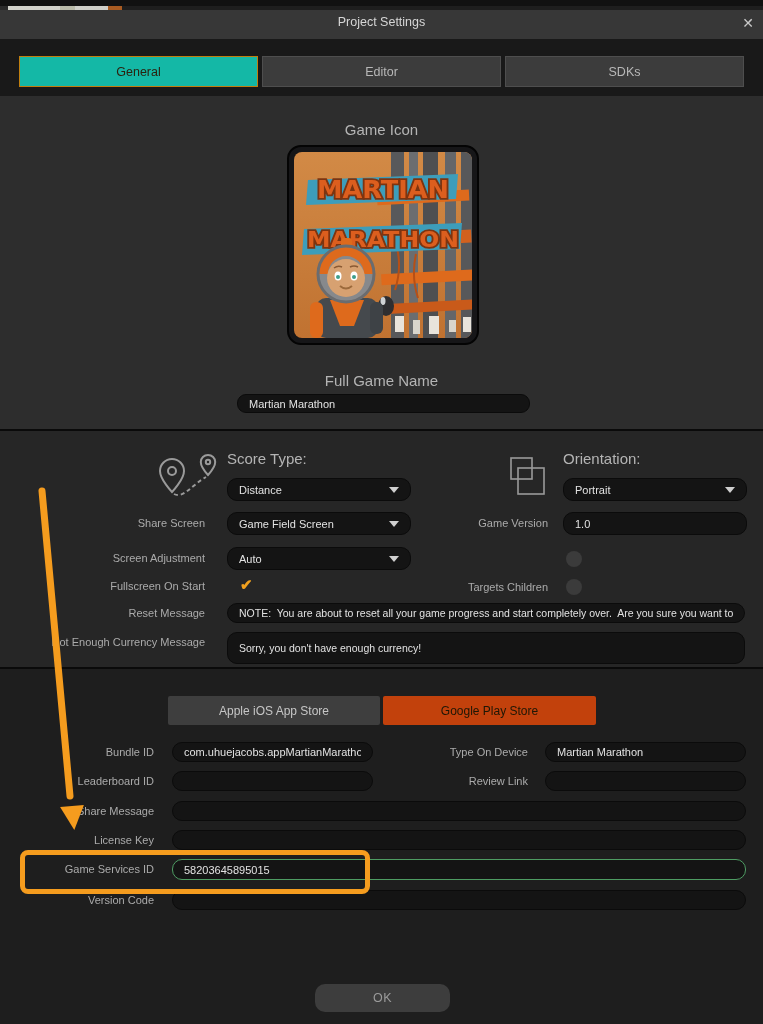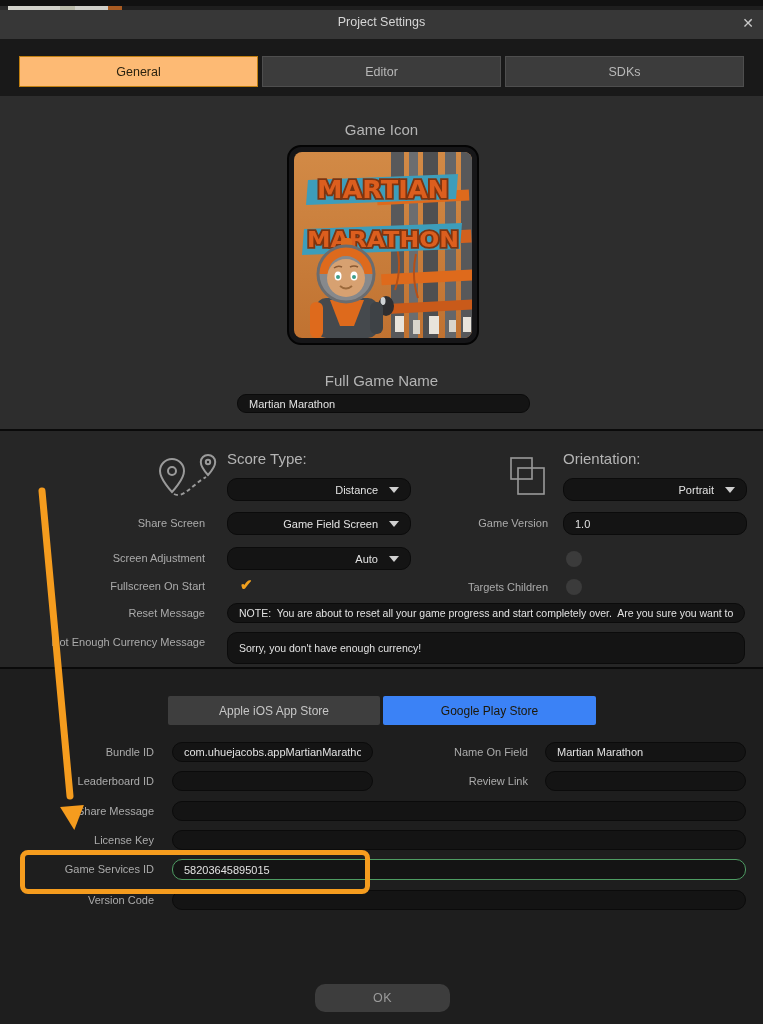--- a/index.html
+++ b/index.html
@@ -17,53 +17,53 @@
   
   #titlebar { top:0; left:0; width:763px; height:33px; background:#373737; }
   #title { top:9px; left:0; width:763px; text-align:center; color:#d6d6d6; font-size:12.5px; }
   #close { top:7px; left:738px; width:20px; height:20px; color:#c9c9c9; font-size:14px;
            text-align:center; line-height:20px; cursor:pointer; }
 
   
   #tabstrip { top:33px; left:0; width:763px; height:57px; background:#191919; }
   .tab { top:50px; height:31px; font-size:12.5px; display:flex; align-items:center;
          justify-content:center; cursor:pointer; }
-  .tab.active { background:#fdba74; color:#2b2310; border:1px solid #c07f10; }
+  .tab.active { background:#14b8a6; color:#2b2310; border:1px solid #c07f10; }
   .tab.inactive { background:#3c3c3c; color:#b8b8b8; border:1px solid #4e4e4e; }
 
   
   #sec-top { top:90px; left:0; width:763px; height:333px; background:#2d2d2d; }
   .divider { left:0; width:763px; height:2px; background:#0a0a0a; }
   #sec-mid { top:425px; left:0; width:763px; height:236px; background:#262626; }
   #sec-bot { top:663px; left:0; width:763px; height:361px; background:#1e1e1e; }
 
   .label { color:#ababab; font-size:11px; line-height:20px; white-space:nowrap; }
   .label.r { text-align:right; }
   .hdr { color:#b4b4b4; font-size:15px; }
 
   .input, .dropdown {
     background:#141414; border:1px solid #0b0b0b; border-radius:10px;
     color:#e2e2e2; font-size:11px; font-family:"Liberation Sans", sans-serif;
     padding:0 11px; outline:none;
   }
-  .dropdown { display:flex; align-items:center; justify-content:flex-end; cursor:pointer;gap:11px; }
+  .dropdown { display:flex; align-items:center; justify-content:space-between; cursor:pointer;gap:11px; }
   .caret { width:0; height:0; border-left:5px solid transparent; border-right:5px solid transparent;
            border-top:6px solid #cfcfcf; }
 
   .toggle { width:16px; height:16px; border-radius:50%; background:#3b3b3b; cursor:pointer; }
 
   
   #icon-frame { top:139px; left:287px; width:192px; height:200px; background:#161618;
                 border:2px solid #040404; border-radius:14px; }
   #icon-art { top:146px; left:294px; width:178px; height:186px; border-radius:8px; overflow:hidden; }
 
   
   .store-tab { top:690px; height:29px; font-size:12px; display:flex; align-items:center;
                justify-content:center; cursor:pointer; border-radius:2px; }
-  .store-tab.active { background:#3b82f6; color:#1d1706; }
+  .store-tab.active { background:#c2410c; color:#1d1706; }
   .store-tab.inactive { background:#3e3e3e; color:#c6c6c6; }
 
   .focus-green { border:1px solid #4E9C63 !important; }
 
   #ok-btn { top:978px; left:315px; width:135px; height:28px; background:#3d3d3d; border:none;
             border-radius:10px; color:#9b9b9b; font-size:12.5px; font-family:"Liberation Sans",sans-serif;
             cursor:pointer; letter-spacing:0.5px; }
 
   
   .annot { z-index:50; pointer-events:none; }
@@ -216,21 +216,21 @@
   <div class="abs toggle" style="top:545px;left:566px;"></div>
 
   <div class="abs label r" style="top:571px;left:383px;width:165px;">Targets Children</div>
   <div class="abs toggle" style="top:573px;left:566px;"></div>
 
   <div class="abs store-tab inactive" style="left:168px;width:212px;">Apple iOS App Store</div>
   <div class="abs store-tab active" style="left:383px;width:213px;">Google Play Store</div>
 
   <div class="abs label r" style="top:736px;left:0;width:154px;">Bundle ID</div>
   <input class="abs input" style="top: 736px; left: 172px; width: 201px; height: 20px;" value="com.uhuejacobs.appMartianMarathon">
-  <div class="abs label r" style="top:736px;left:360px;width:168px;">Name On Field</div>
+  <div class="abs label r" style="top:736px;left:360px;width:168px;">Type On Device</div>
   <input class="abs input" style="top: 736px; left: 545px; width: 201px; height: 20px;" value="Martian Marathon">
 
   <div class="abs label r" style="top:765px;left:0;width:154px;">Leaderboard ID</div>
   <input class="abs input" style="top: 765px; left: 172px; width: 201px; height: 20px;" value="">
   <div class="abs label r" style="top:765px;left:360px;width:168px;">Review Link</div>
   <input class="abs input" style="top: 765px; left: 545px; width: 201px; height: 20px;" value="">
 
   <div class="abs label r" style="top:795px;left:0;width:154px;">Share Message</div>
   <input class="abs input" style="top: 795px; left: 172px; width: 574px; height: 20px;" value="">
 

